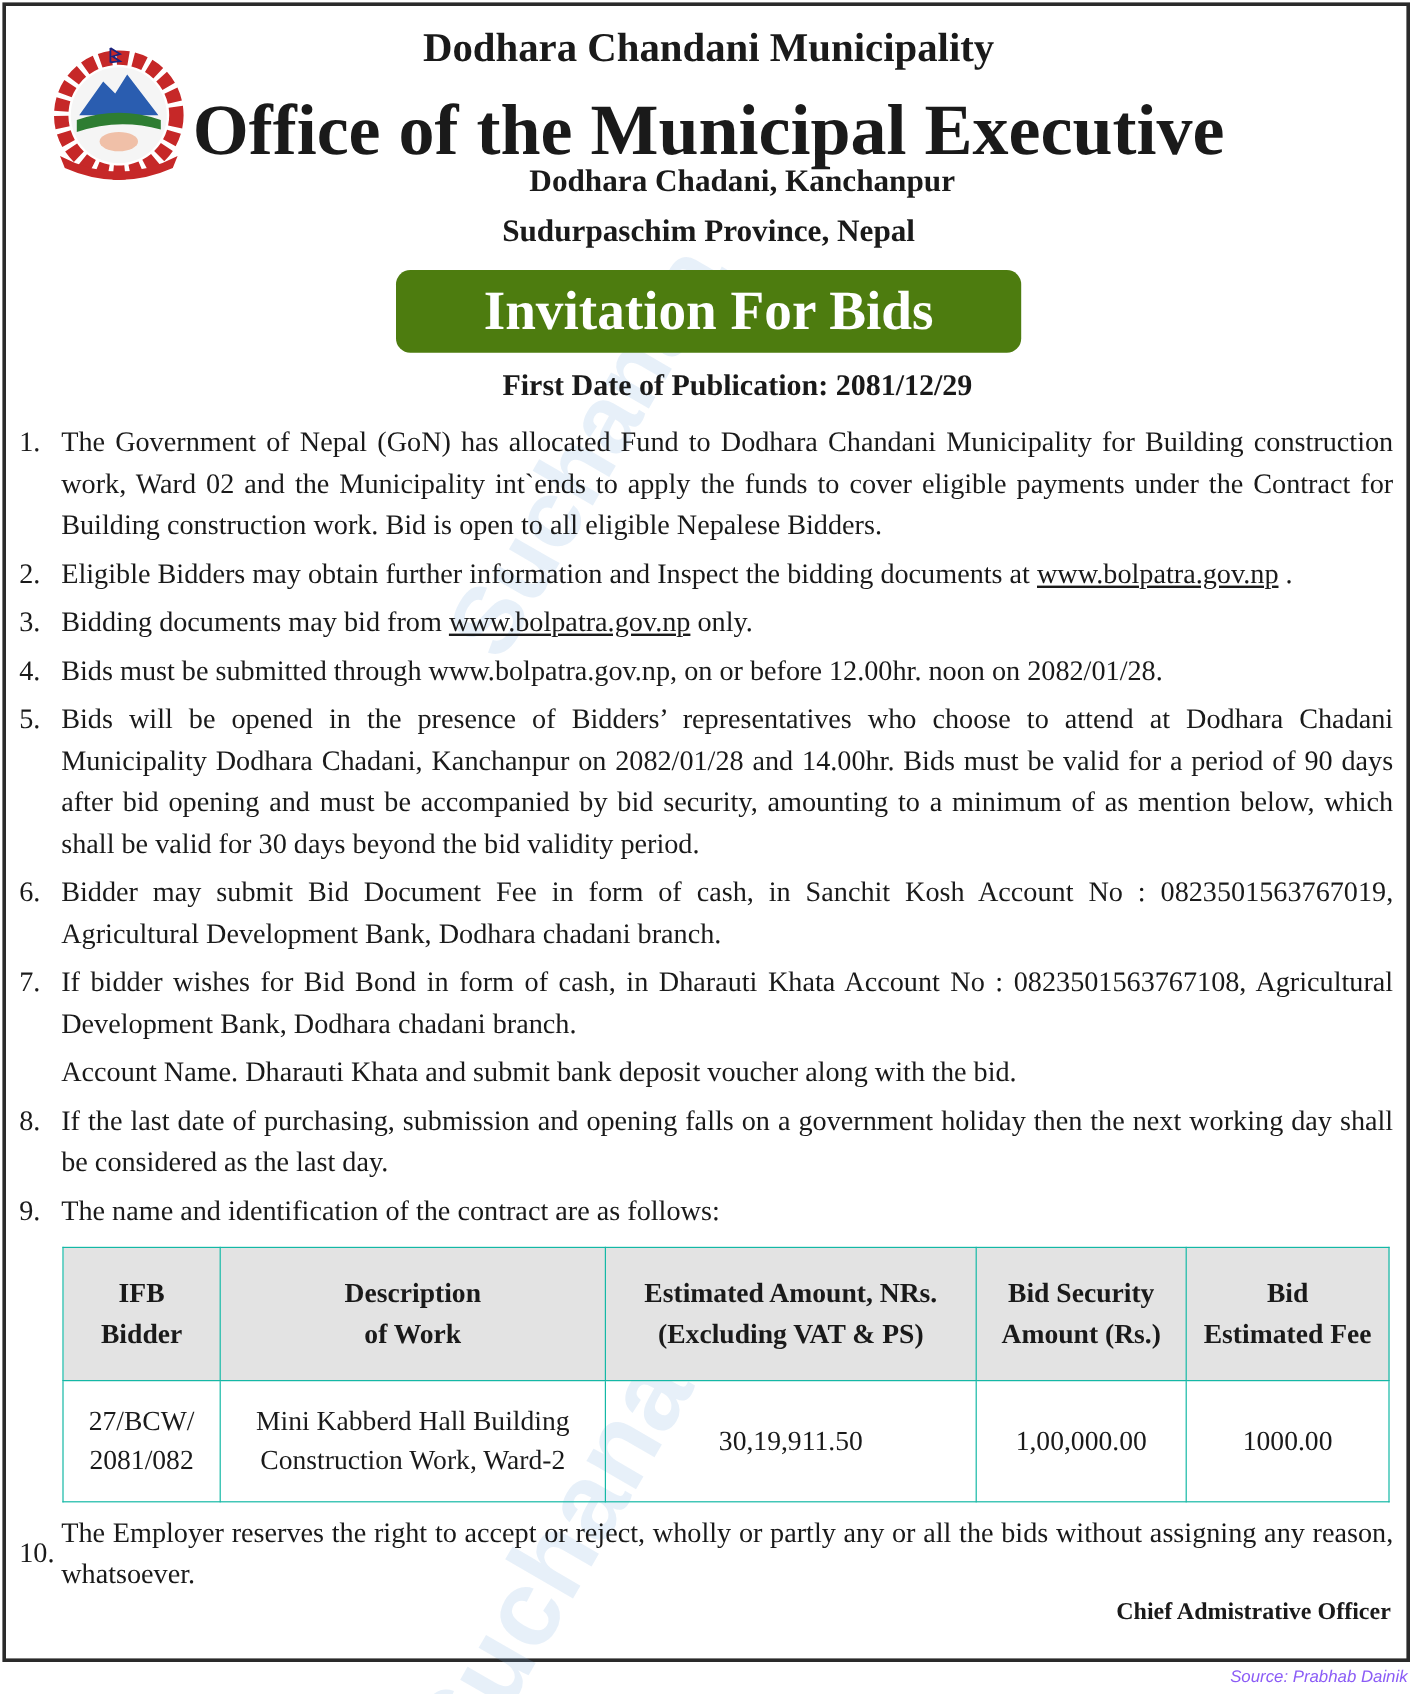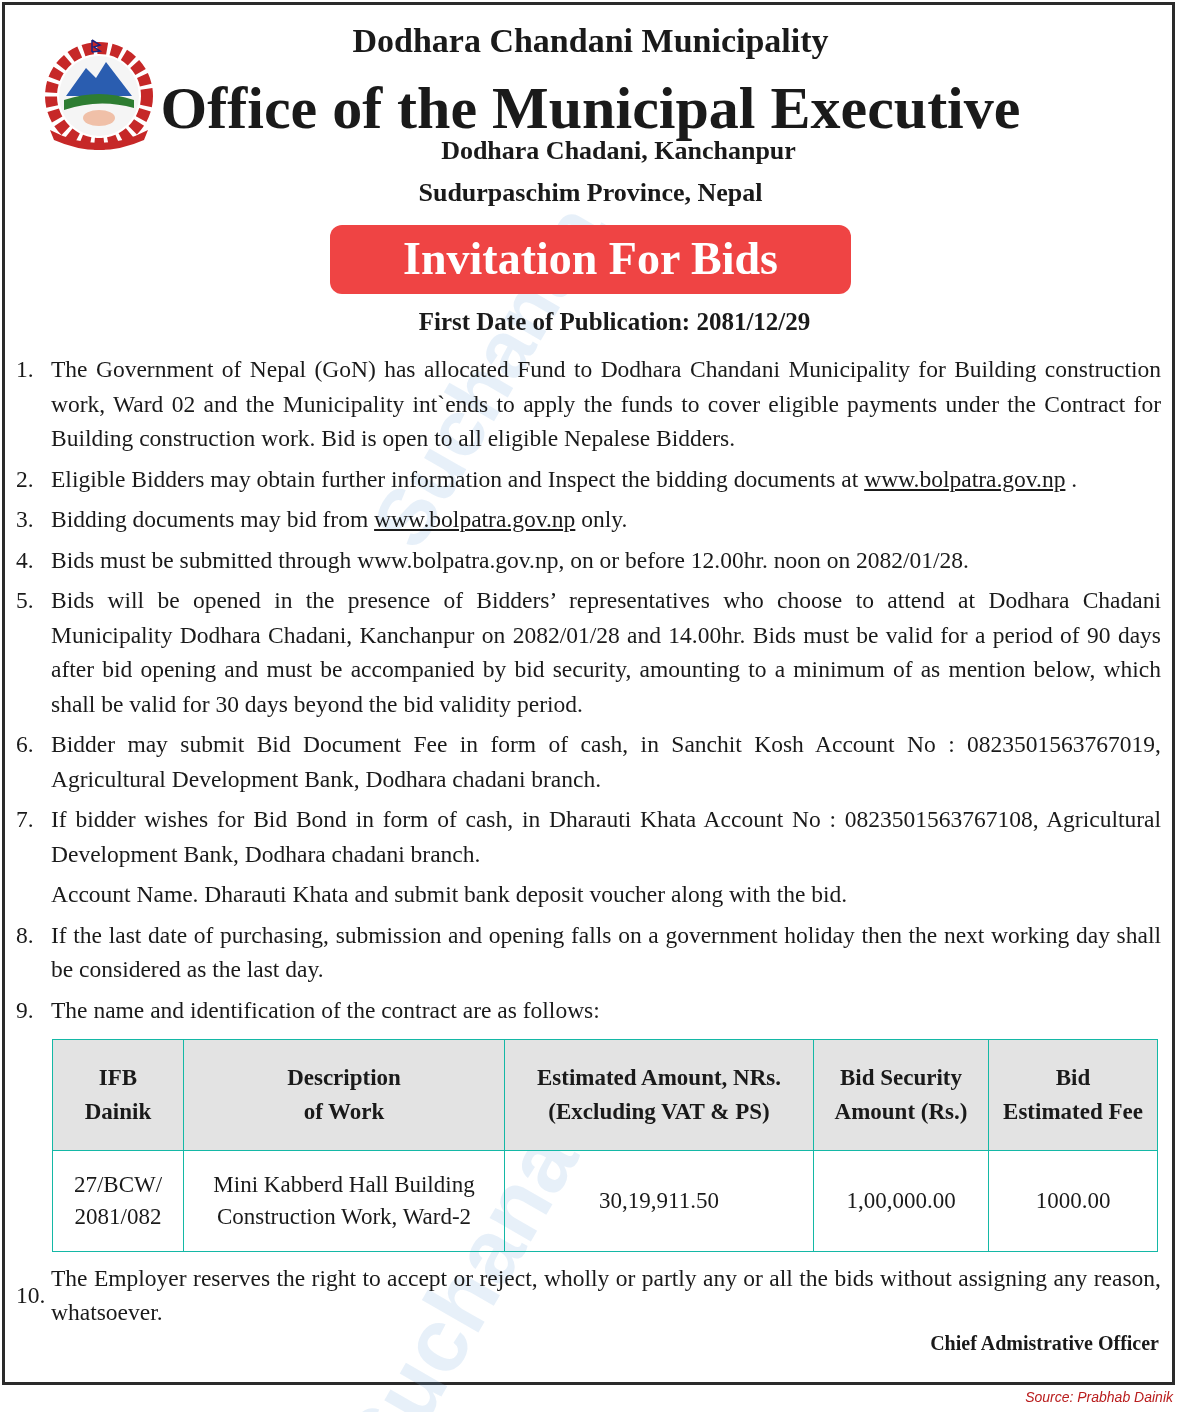--- a/index.html
+++ b/index.html
@@ -5,35 +5,35 @@
   html,body{margin:0;padding:0;background:#fff;}
   body{width:1181px;height:1412px;position:relative;overflow:hidden;font-family:"Liberation Serif","DejaVu Serif",serif;color:#1a1a1a;}
   .frame{position:absolute;left:2px;top:2px;width:1173px;height:1383px;border:3px solid #2a2a2a;box-sizing:border-box;background:#fff;}
   .watermark{position:absolute;pointer-events:none;color:rgba(120,170,220,0.18);font-family:"Liberation Sans",sans-serif;font-weight:bold;transform:rotate(-60deg);}
   .emblem{position:absolute;left:34px;top:38px;width:130px;height:120px;}
   .hdr{position:absolute;left:0;width:1181px;text-align:center;font-weight:bold;}
   .h1{top:22px;font-size:34px;}
   .h2{top:74px;font-size:60px;}
   .h3{top:136px;font-size:26px;margin-left:28px;}
   .h4{top:178px;font-size:26px;}
-  .banner{position:absolute;left:330px;top:225px;width:521px;height:69px;background:#ef4444;border-radius:12px;color:#fff;font-weight:bold;font-size:46px;text-align:center;line-height:68px;}
+  .banner{position:absolute;left:330px;top:225px;width:521px;height:69px;background:#4d7c0f;border-radius:12px;color:#fff;font-weight:bold;font-size:46px;text-align:center;line-height:68px;}
   .pubdate{position:absolute;left:0;top:308px;width:1181px;text-align:center;font-weight:bold;font-size:25px;margin-left:24px;}
   .items{position:absolute;left:16px;top:352px;width:1145px;font-size:23.5px;line-height:34.5px;}
   .item{display:flex;margin-bottom:6px;}
   .num{width:35px;flex:none;}
   .txt{flex:1;text-align:justify;}
   .link{text-decoration:underline;}
   .sub{padding-left:35px;margin-bottom:6px;}
   table.bids{position:absolute;left:52px;top:1039px;width:1106px;border-collapse:collapse;font-size:23px;}
   table.bids th,table.bids td{border:1px solid #14b8a6;text-align:center;vertical-align:middle;}
   table.bids th{background:#e3e3e3;font-weight:bold;height:108px;line-height:34px;}
   table.bids td{height:98px;line-height:32px;}
   .item10{position:absolute;left:16px;top:1261px;width:1145px;font-size:23.5px;line-height:34px;}
   .sign{position:absolute;right:22px;top:1332px;font-weight:bold;font-size:20px;}
-  .source{position:absolute;right:8px;top:1389px;font-family:"Liberation Sans",sans-serif;font-style:italic;font-size:14px;color:#b91c1c;}
+  .source{position:absolute;right:8px;top:1389px;font-family:"Liberation Sans",sans-serif;font-style:italic;font-size:14px;color:#8b5cf6;}
 </style>
 </head>
 <body>
 
 <div class="frame"></div>
 
 <div class="watermark" style="left:300px;top:330px;font-size:80px;">Suchanaa</div>
 <div class="watermark" style="left:260px;top:1230px;font-size:90px;">Suchanaa</div>
 
 <svg class="emblem" viewBox="0 0 130 120">
@@ -90,21 +90,21 @@
   </div>
   <div class="item">
     <span class="num">9.</span>
     <span class="txt">The name and identification of the contract are as follows:</span>
   </div>
 </div>
 
 <table class="bids">
   <thead>
     <tr>
-      <th style="width:128px"><span>IFB</span><br><span>Dainik</span></th>
+      <th style="width:128px"><span>IFB</span><br><span>Bidder</span></th>
       <th style="width:318px"><span>Description</span><br><span>of Work</span></th>
       <th style="width:306px"><span>Estimated Amount, NRs.</span><br><span>(Excluding VAT &amp; PS)</span></th>
       <th style="width:172px"><span>Bid Security</span><br><span>Amount (Rs.)</span></th>
       <th><span>Bid</span><br><span>Estimated Fee</span></th>
     </tr>
   </thead>
   <tbody>
     <tr>
       <td><span>27/BCW/</span><br><span>2081/082</span></td>
       <td><span>Mini Kabberd Hall Building</span><br><span>Construction Work, Ward-2</span></td>

